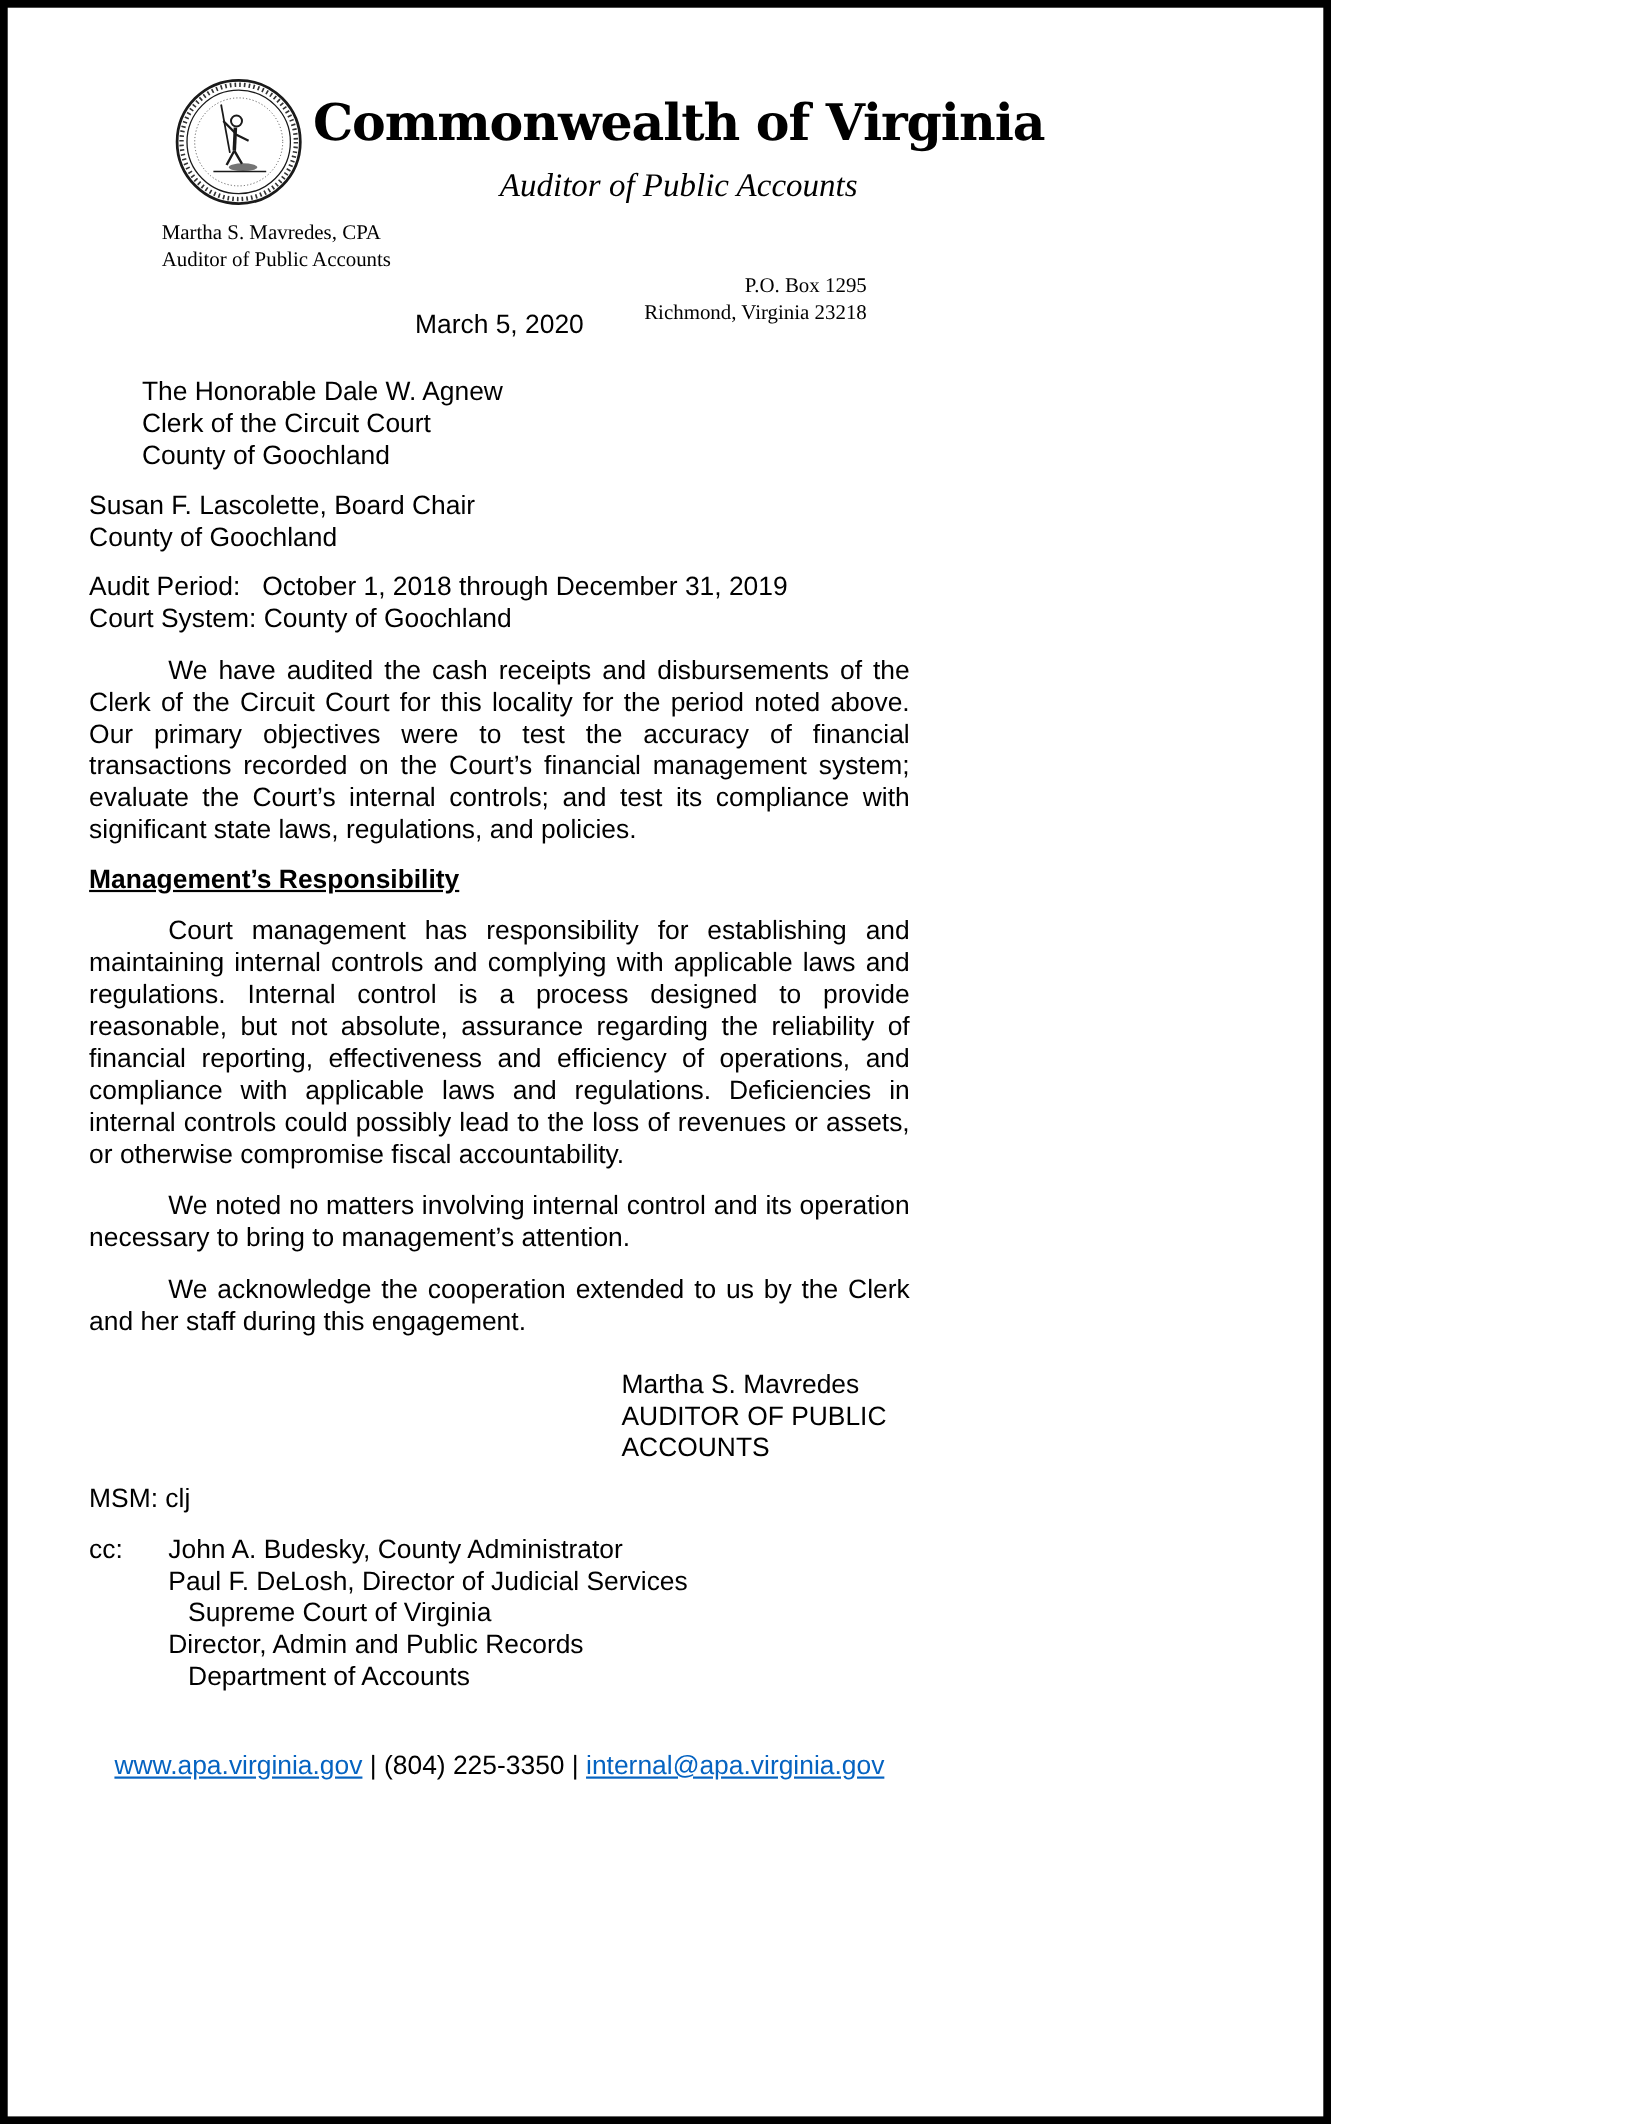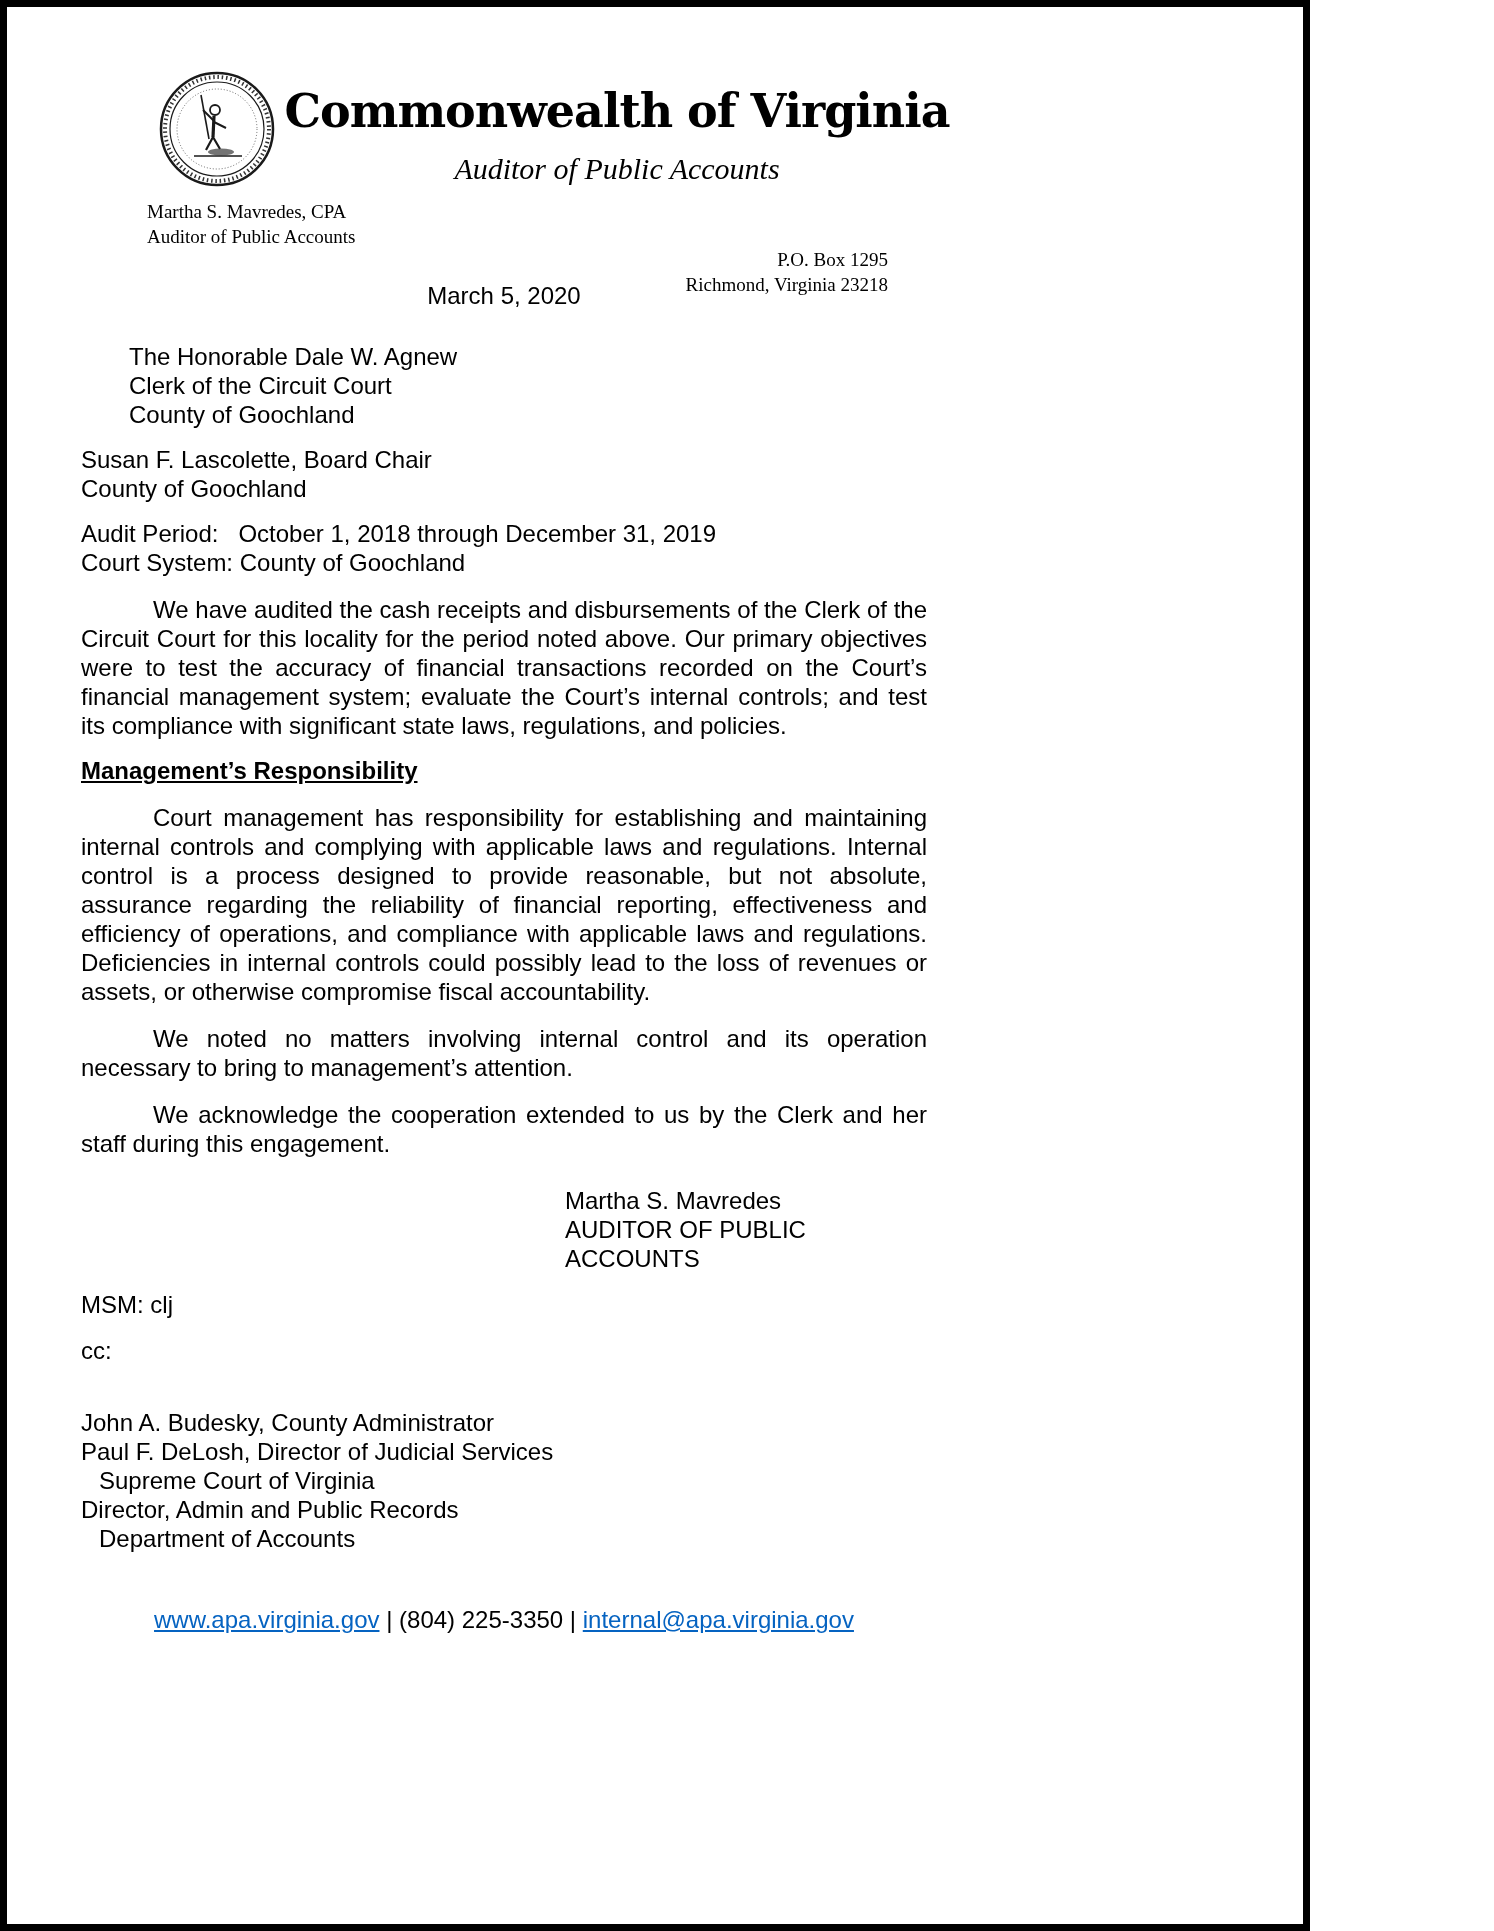--- a/index.html
+++ b/index.html
@@ -1,19 +1,19 @@
 <!DOCTYPE html>
 <html><head>
 <meta charset="utf-8">
 <style>
   * { margin: 0; padding: 0; box-sizing: border-box; }
   html, body { background: #ffffff; }
   .page {
     position: relative;
-    width: 1310px;
+    width: 1210px;
     height: 1931px;
     background: #ffffff;
     border: 7px solid #000000;
     color: #000000;
     font-family: "Liberation Sans", sans-serif;
     overflow: hidden;
   }
   
   .letterhead { position: relative; height: 250px; }
   .seal { position: absolute; left: 150px; top: 62px; width: 120px; height: 120px; }
@@ -55,21 +55,21 @@
     text-align: justify;
     text-indent: 72px;
   }
   .section-heading {
     margin-top: 16px;
     font-weight: 700;
     text-decoration: underline;
   }
   .signature-block { margin-top: 28px; margin-left: 484px; }
   .reference-line { margin-top: 17px; }
-  .cc-block { margin-top: 17px; display: flex; flex-direction: column; }
+  .cc-block { margin-top: 17px; display: flex; }
   .cc-label { width: 72px; flex: 0 0 72px; }
   .cc-lines { flex: 1; }
   .cc-line.indent { padding-left: 18px; }
   .footer-line { margin-top: 52px; text-align: center; }
   .footer-line a { color: #0563C1; text-decoration: underline; cursor: pointer; }
   .footer-sep { color: #000000; }
 </style>
 </head>
 <body>
 

